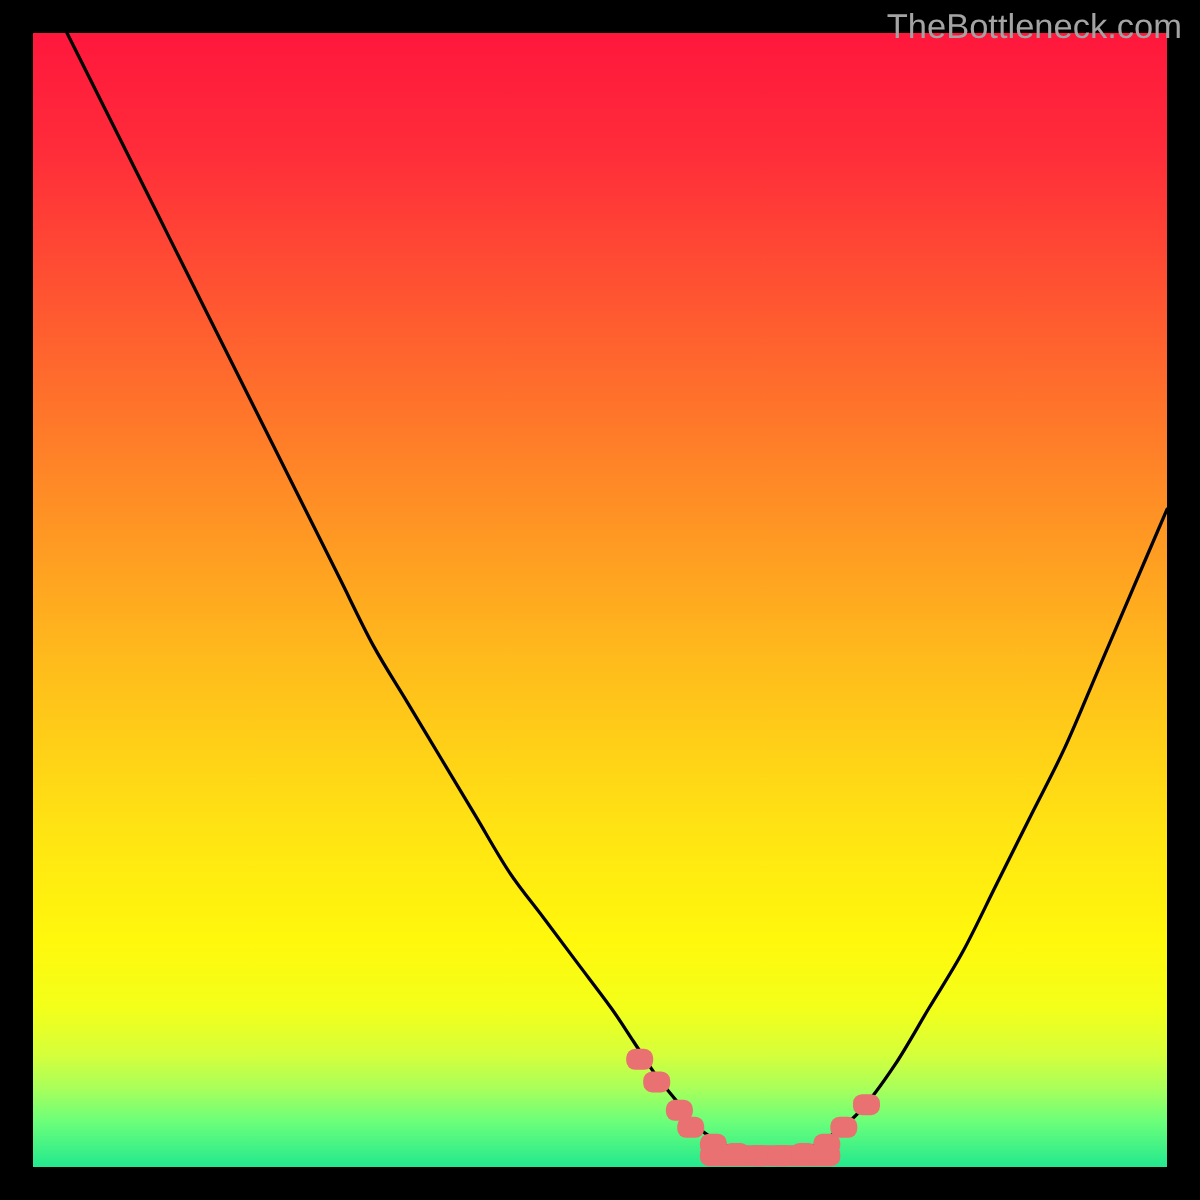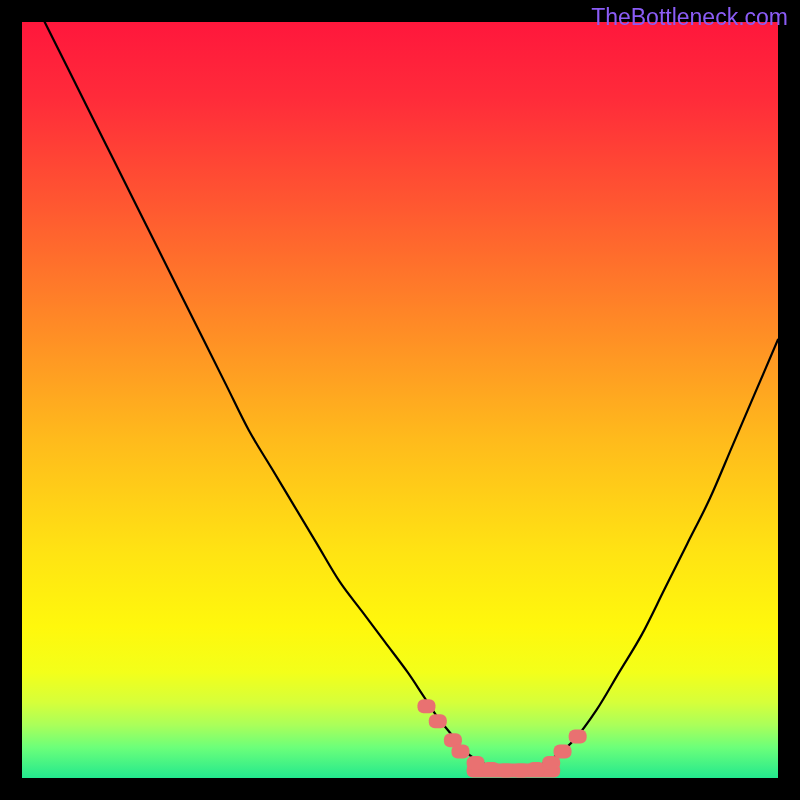--- a/index.html
+++ b/index.html
@@ -26,21 +26,21 @@
     overflow: hidden;
   }
   .gradient {
     position: absolute;
     left: 0; top: 0; right: 0; bottom: 0;
   }
   .watermark {
     position: absolute;
     top: 4px;
     right: 12px;
-    color: #8b5cf6;
+    color: #a3a3a3;
     font-size: 23px;
     font-weight: 500;
     letter-spacing: 0px;
     user-select: none;
   }
   svg { display: block; }
 </style>
 </head>
 <body>
 

